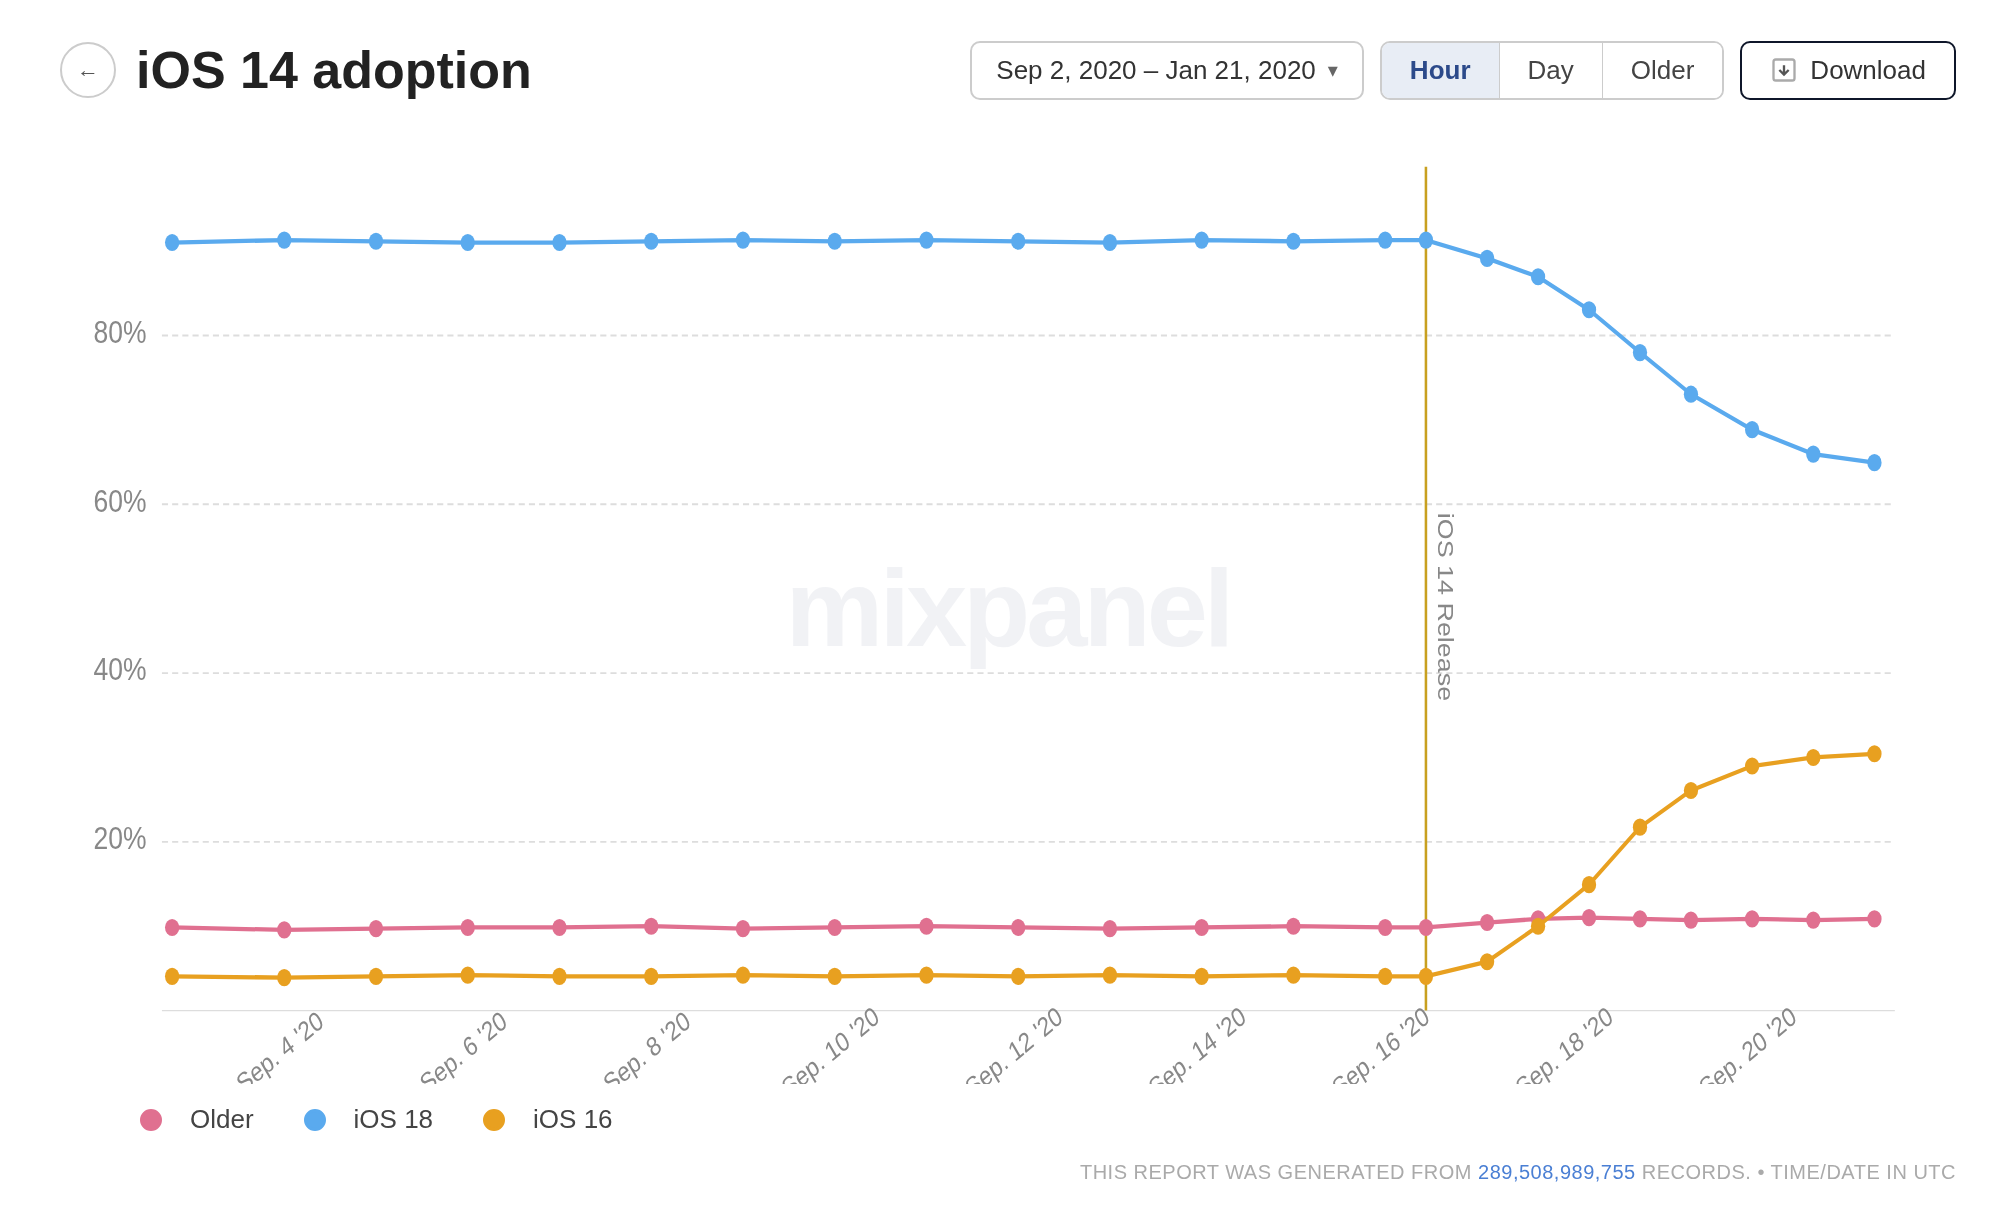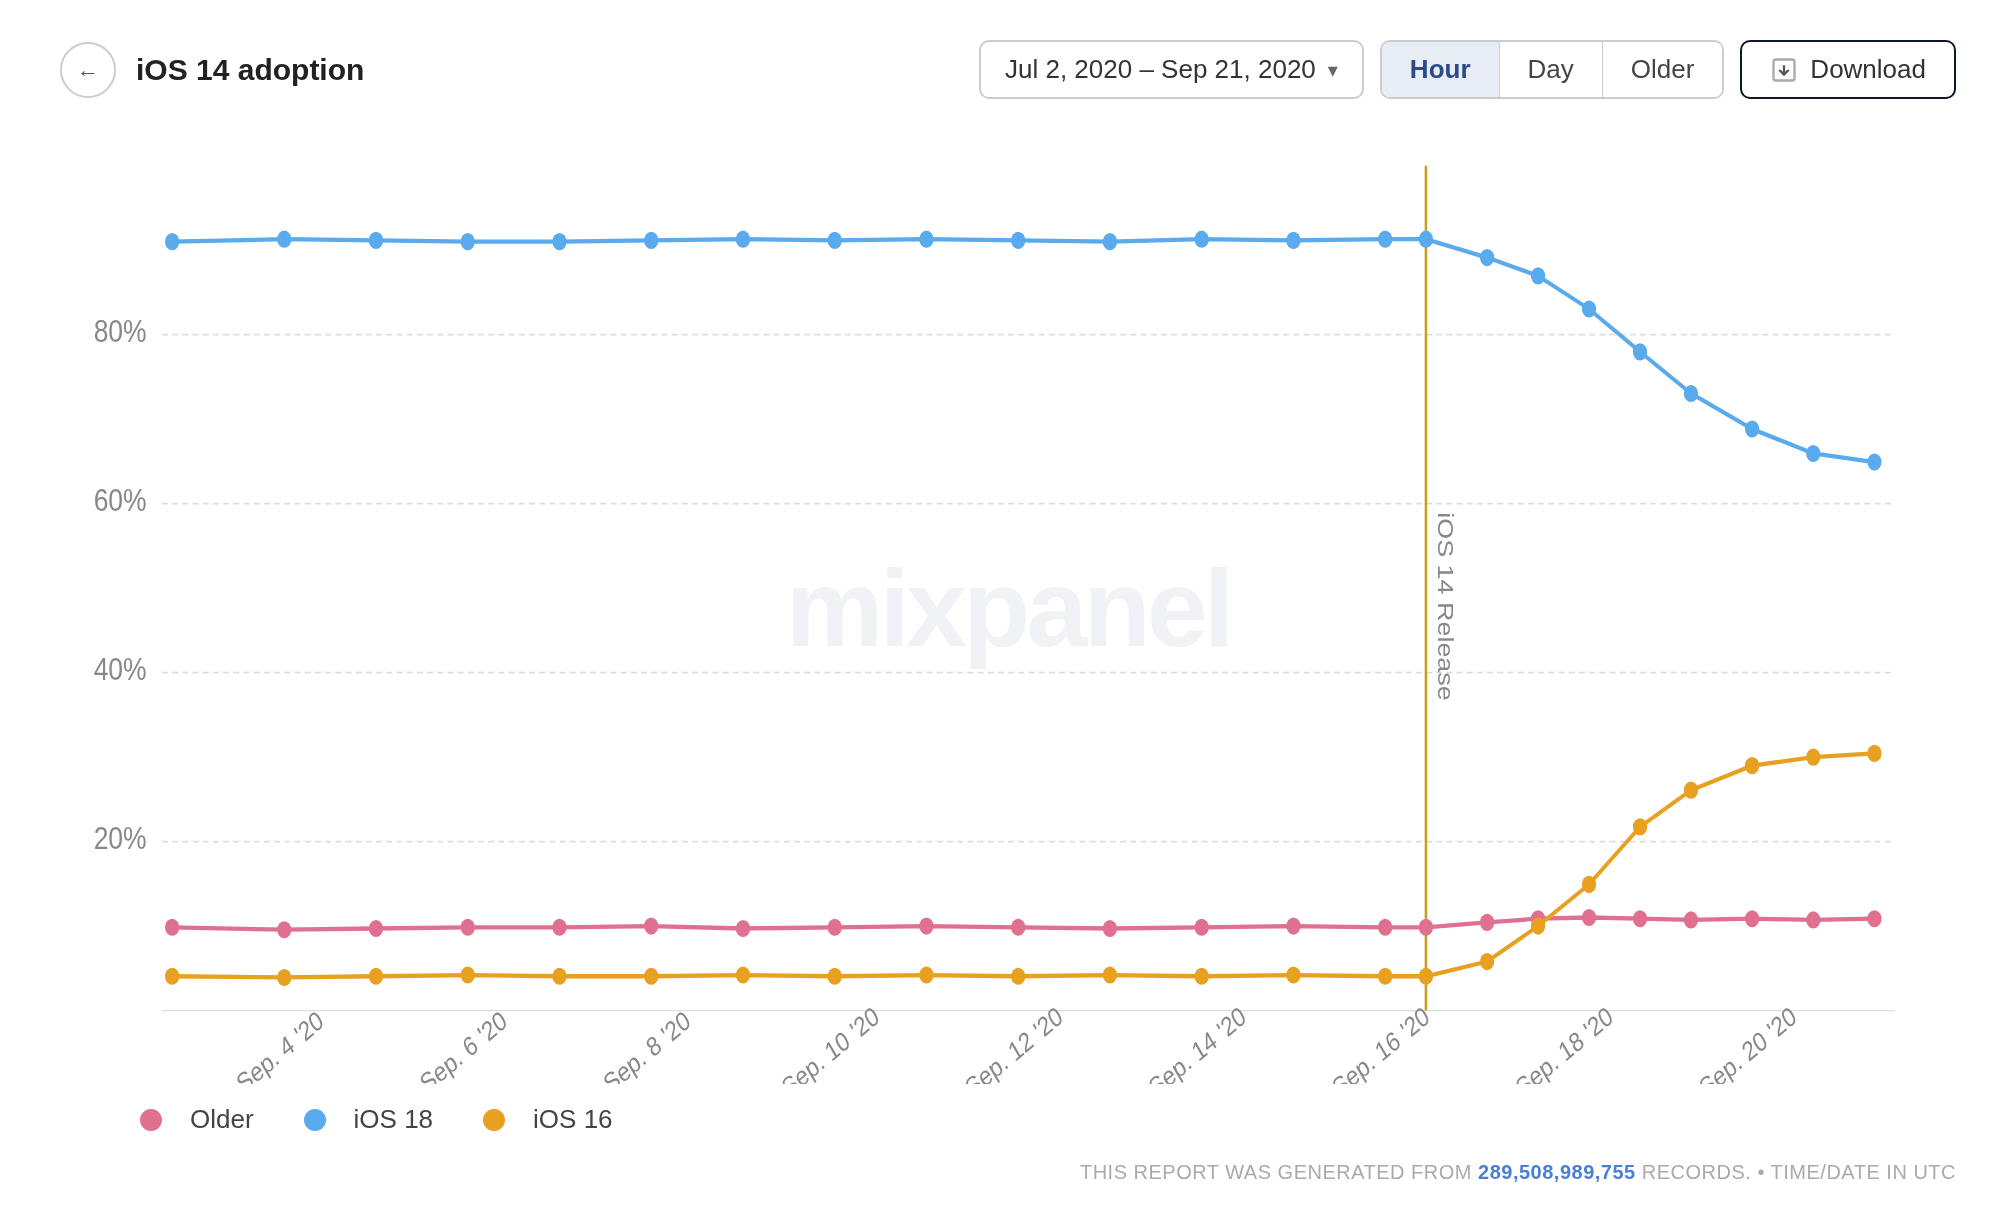--- a/index.html
+++ b/index.html
@@ -36,21 +36,21 @@
       border: 2px solid #ccc;
       background: #fff;
       display: flex;
       align-items: center;
       justify-content: center;
       cursor: pointer;
       font-size: 22px;
       color: #555;
     }
     .page-title {
-      font-size: 30px;
+      font-size: 52px;
       font-weight: 700;
       color: #222;
     }
     .header-right {
       display: flex;
       align-items: center;
       gap: 16px;
     }
     .date-range-btn {
       border: 2px solid #ccc;
@@ -146,35 +146,35 @@
     }
     .footer-text {
       text-align: right;
       font-size: 20px;
       color: #aaa;
       padding-top: 16px;
       letter-spacing: 0.5px;
     }
     .footer-text span.highlight {
       color: #4a7fd4;
-      font-weight: 700;
+      font-weight: 400;
     }
   </style>
 </head>
 <body>
 
 <div class="page">
   <div class="header">
     <div class="header-left">
       <button class="back-btn">←</button>
       <h1 class="page-title">iOS 14 adoption</h1>
     </div>
     <div class="header-right">
       <button class="date-range-btn">
-        <span>Jul 2, 2020 – Sep 21, 2020</span>
+        <span>Sep 2, 2020 – Jan 21, 2020</span>
         <span class="chevron">▾</span>
       </button>
       <div class="time-toggle">
         <button class="time-toggle-btn active">Hour</button>
         <button class="time-toggle-btn">Day</button>
         <button class="time-toggle-btn">Older</button>
       </div>
       <button class="download-btn">
         <svg width="28" height="28" viewBox="0 0 24 24" fill="none" stroke="#555" stroke-width="2">
           <rect x="3" y="3" width="18" height="18" rx="2" stroke="#aaa" fill="none"></rect>

